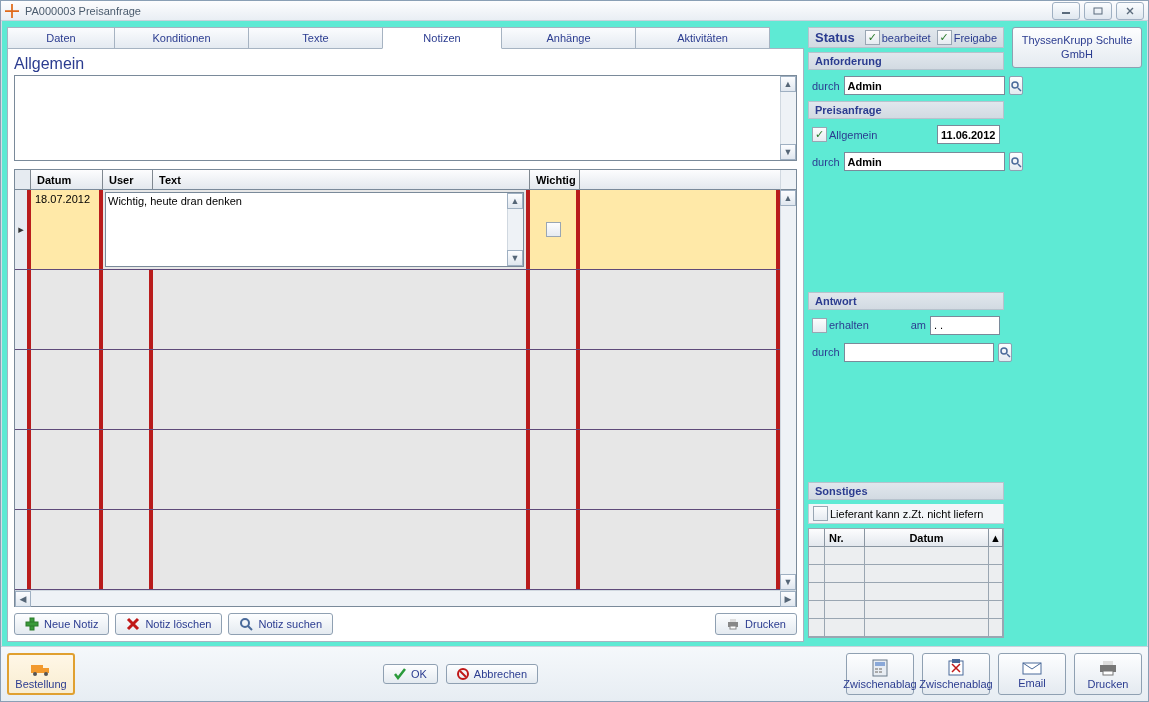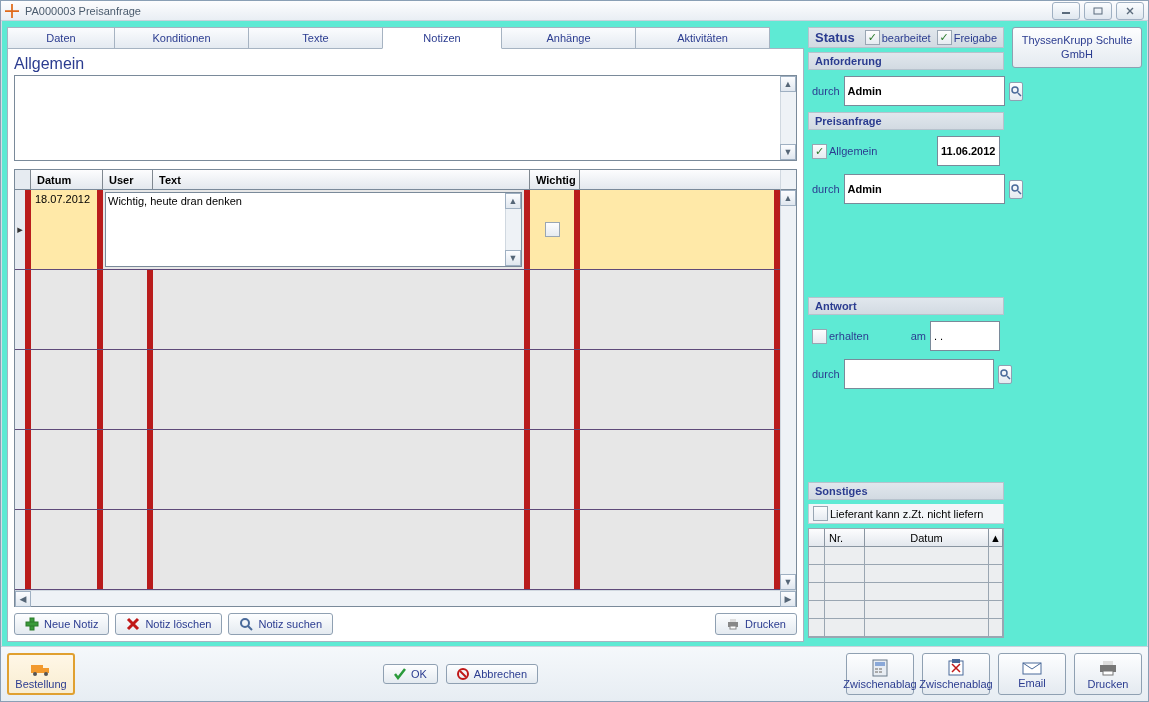--- a/index.html
+++ b/index.html
@@ -31,42 +31,42 @@
 .grid-head { height:20px; background:linear-gradient(#fdfdfe,#e3e8ee); border-bottom:1px solid #7a8a9a; display:flex; }
 .hcell { border-right:1px solid #808890; padding:0 6px; display:flex; align-items:center; font-weight:bold; }
 .col0 {width:16px; min-width:16px; background:#e6ebf1;}
 .col1 {width:72px;}
 .col2 {width:50px;}
 .col3 {flex:1; min-width:0;}
 .col4 {width:50px;}
 .col5 {width:200px; border-right:none;}
 .grid-body { flex:1; background:#e7e7e7; display:flex; flex-direction:column; position:relative; min-height:0; overflow:hidden;}
 .row { display:flex; height:80px; border-bottom:1px solid #5f4a7a; }
-.dcell { border-right:6px solid #b91c1c; padding:3px 4px; overflow:hidden;}
+.dcell { border-right:4px solid #b91c1c; padding:3px 4px; overflow:hidden;}
 .row.sel .dcell.hl { background:#ffe9a8; }
 .row.sel .col0 { display:flex; align-items:center; justify-content:center; color:#333;}
 .textarea { width:100%; height:100%; border:1px solid #7a8a9a; resize:none; font:inherit; padding:2px; }
 .chk { width:15px; height:15px; border:1px solid #99a6b3; background:linear-gradient(#fdfdfe,#e6ebf1); }
 .note-actions { margin-top:6px; display:flex; gap:6px; }
 .btn { border:1px solid #8fa0b2; background:linear-gradient(#fdfeff,#e4eaf0); border-radius:3px; padding:3px 10px; display:flex; align-items:center; gap:5px; color:#2b3c90; }
 .spacer { flex:1; }
 .footer { height:68px; background:linear-gradient(#f5f8fb,#e7edf3); border-top:1px solid #c9d2dc; display:flex; align-items:center; padding:4px 6px; gap:8px;}
 .bigbtn { border:1px solid #8fa0b2; background:linear-gradient(#fdfeff,#e4eaf0); border-radius:3px; width:68px; height:42px; display:flex; flex-direction:column; align-items:center; justify-content:center; gap:1px; color:#2b3c90; font-size:10px;}
 .bigbtn.sel { border:2px solid #e0a030; background:linear-gradient(#fff7e6,#f8edd2);}
 .rightcol { width:200px; display:flex; flex-direction:column; padding:6px 4px 0 0; gap:4px;}
 .sectionhead { background:linear-gradient(#e1e7ed,#d2dae2); border:1px solid #b7c2cd; padding:2px 6px; color:#2b3c90; font-weight:bold;}
 .fieldrow { display:flex; align-items:center; gap:4px; padding:2px 4px;}
 .fieldrow label { color:#2b3c90; width:36px;}
-.txtin { border:1px solid #7a8a9a; height:19px; padding:14px 3px; background:#fff; font-weight:bold;}
+.txtin { border:1px solid #7a8a9a; height:19px; padding:8px 3px; background:#fff; font-weight:bold;}
 .lookupbtn { width:22px; height:19px; border:1px solid #8fa0b2; background:linear-gradient(#fdfeff,#e4eaf0); border-radius:2px; display:flex; align-items:center; justify-content:center;}
 .statusrow { display:flex; align-items:center; gap:6px; padding:2px 6px; background:linear-gradient(#e1e7ed,#d2dae2); border:1px solid #b7c2cd;}
 .statusrow .stlabel { color:#2b3c90; font-weight:bold; font-size:13px; margin-right:4px;}
 .chkwrap { display:flex; align-items:center; gap:2px; color:#2b3c90;}
 .minitable { border:1px solid #9aa6b2; display:flex; flex-direction:column; height:110px;}
-.minitable .mhead { background:linear-gradient(#fdfdfe,#e3e8ee); border-bottom:1px solid #8a96a2; display:flex; height:18px;}
+.minitable .mhead { background:linear-gradient(#fdfdfe,#e3e8ee); border-bottom:1px solid #8a96a2; display:flex; height:18px;font-weight:bold;}
 .minitable .mhead div { border-right:1px solid #8a96a2; padding:0 4px; display:flex; align-items:center;}
 .minitable .mbody { flex:1; background:#eceef0; position:relative;}
 .minitable .mrow { height:18px; border-bottom:1px solid #9aa6b2; display:flex;}
 .minitable .mrow div { border-right:1px solid #9aa6b2;}
 .farright { width:140px; padding:6px 6px 0 4px;}
 .vendorbtn { border:1px solid #8fa0b2; background:linear-gradient(#fdfeff,#e4eaf0); border-radius:3px; padding:6px 4px; text-align:center; color:#2b3c90; font-size:10px; line-height:1.2;}
 svg{display:block;}
 .hscroll { height:16px; background:#eef2f6; border-top:1px solid #d0d8e0; position:relative;}
 .hscroll .scrollbtn { top:0; }
 .vscrollgrid { width:16px; background:#eef2f6; border-left:1px solid #d0d8e0;}

